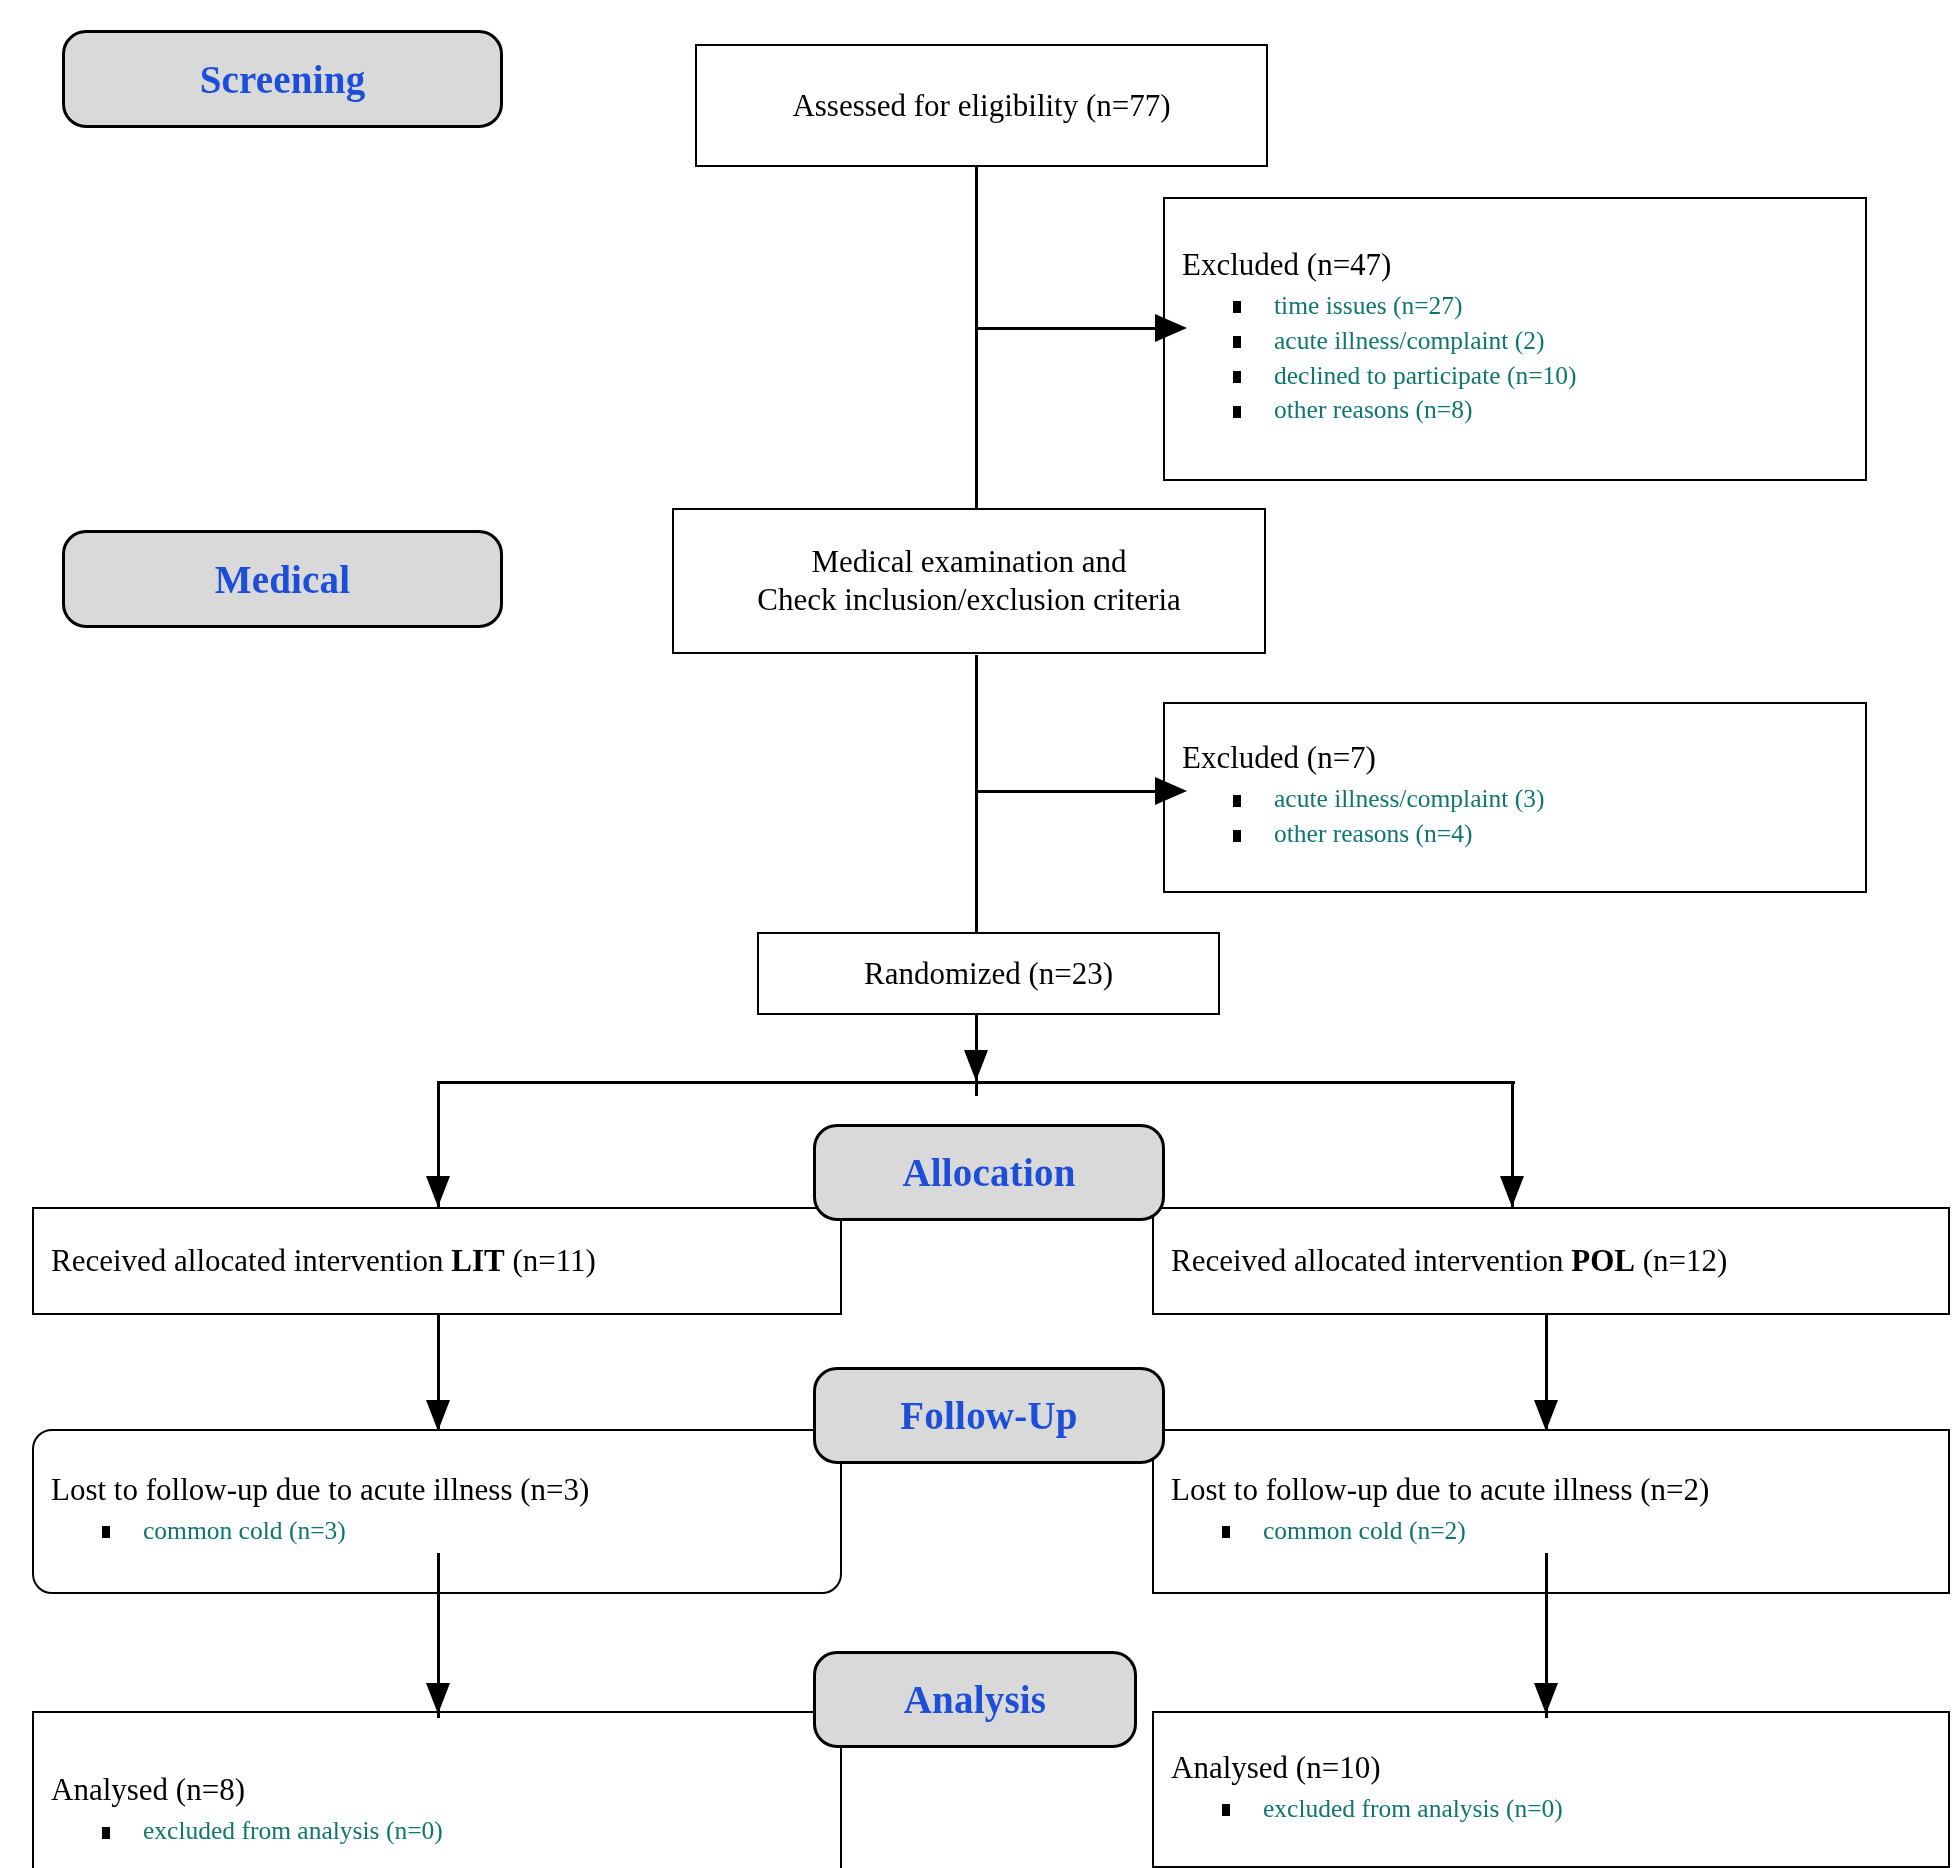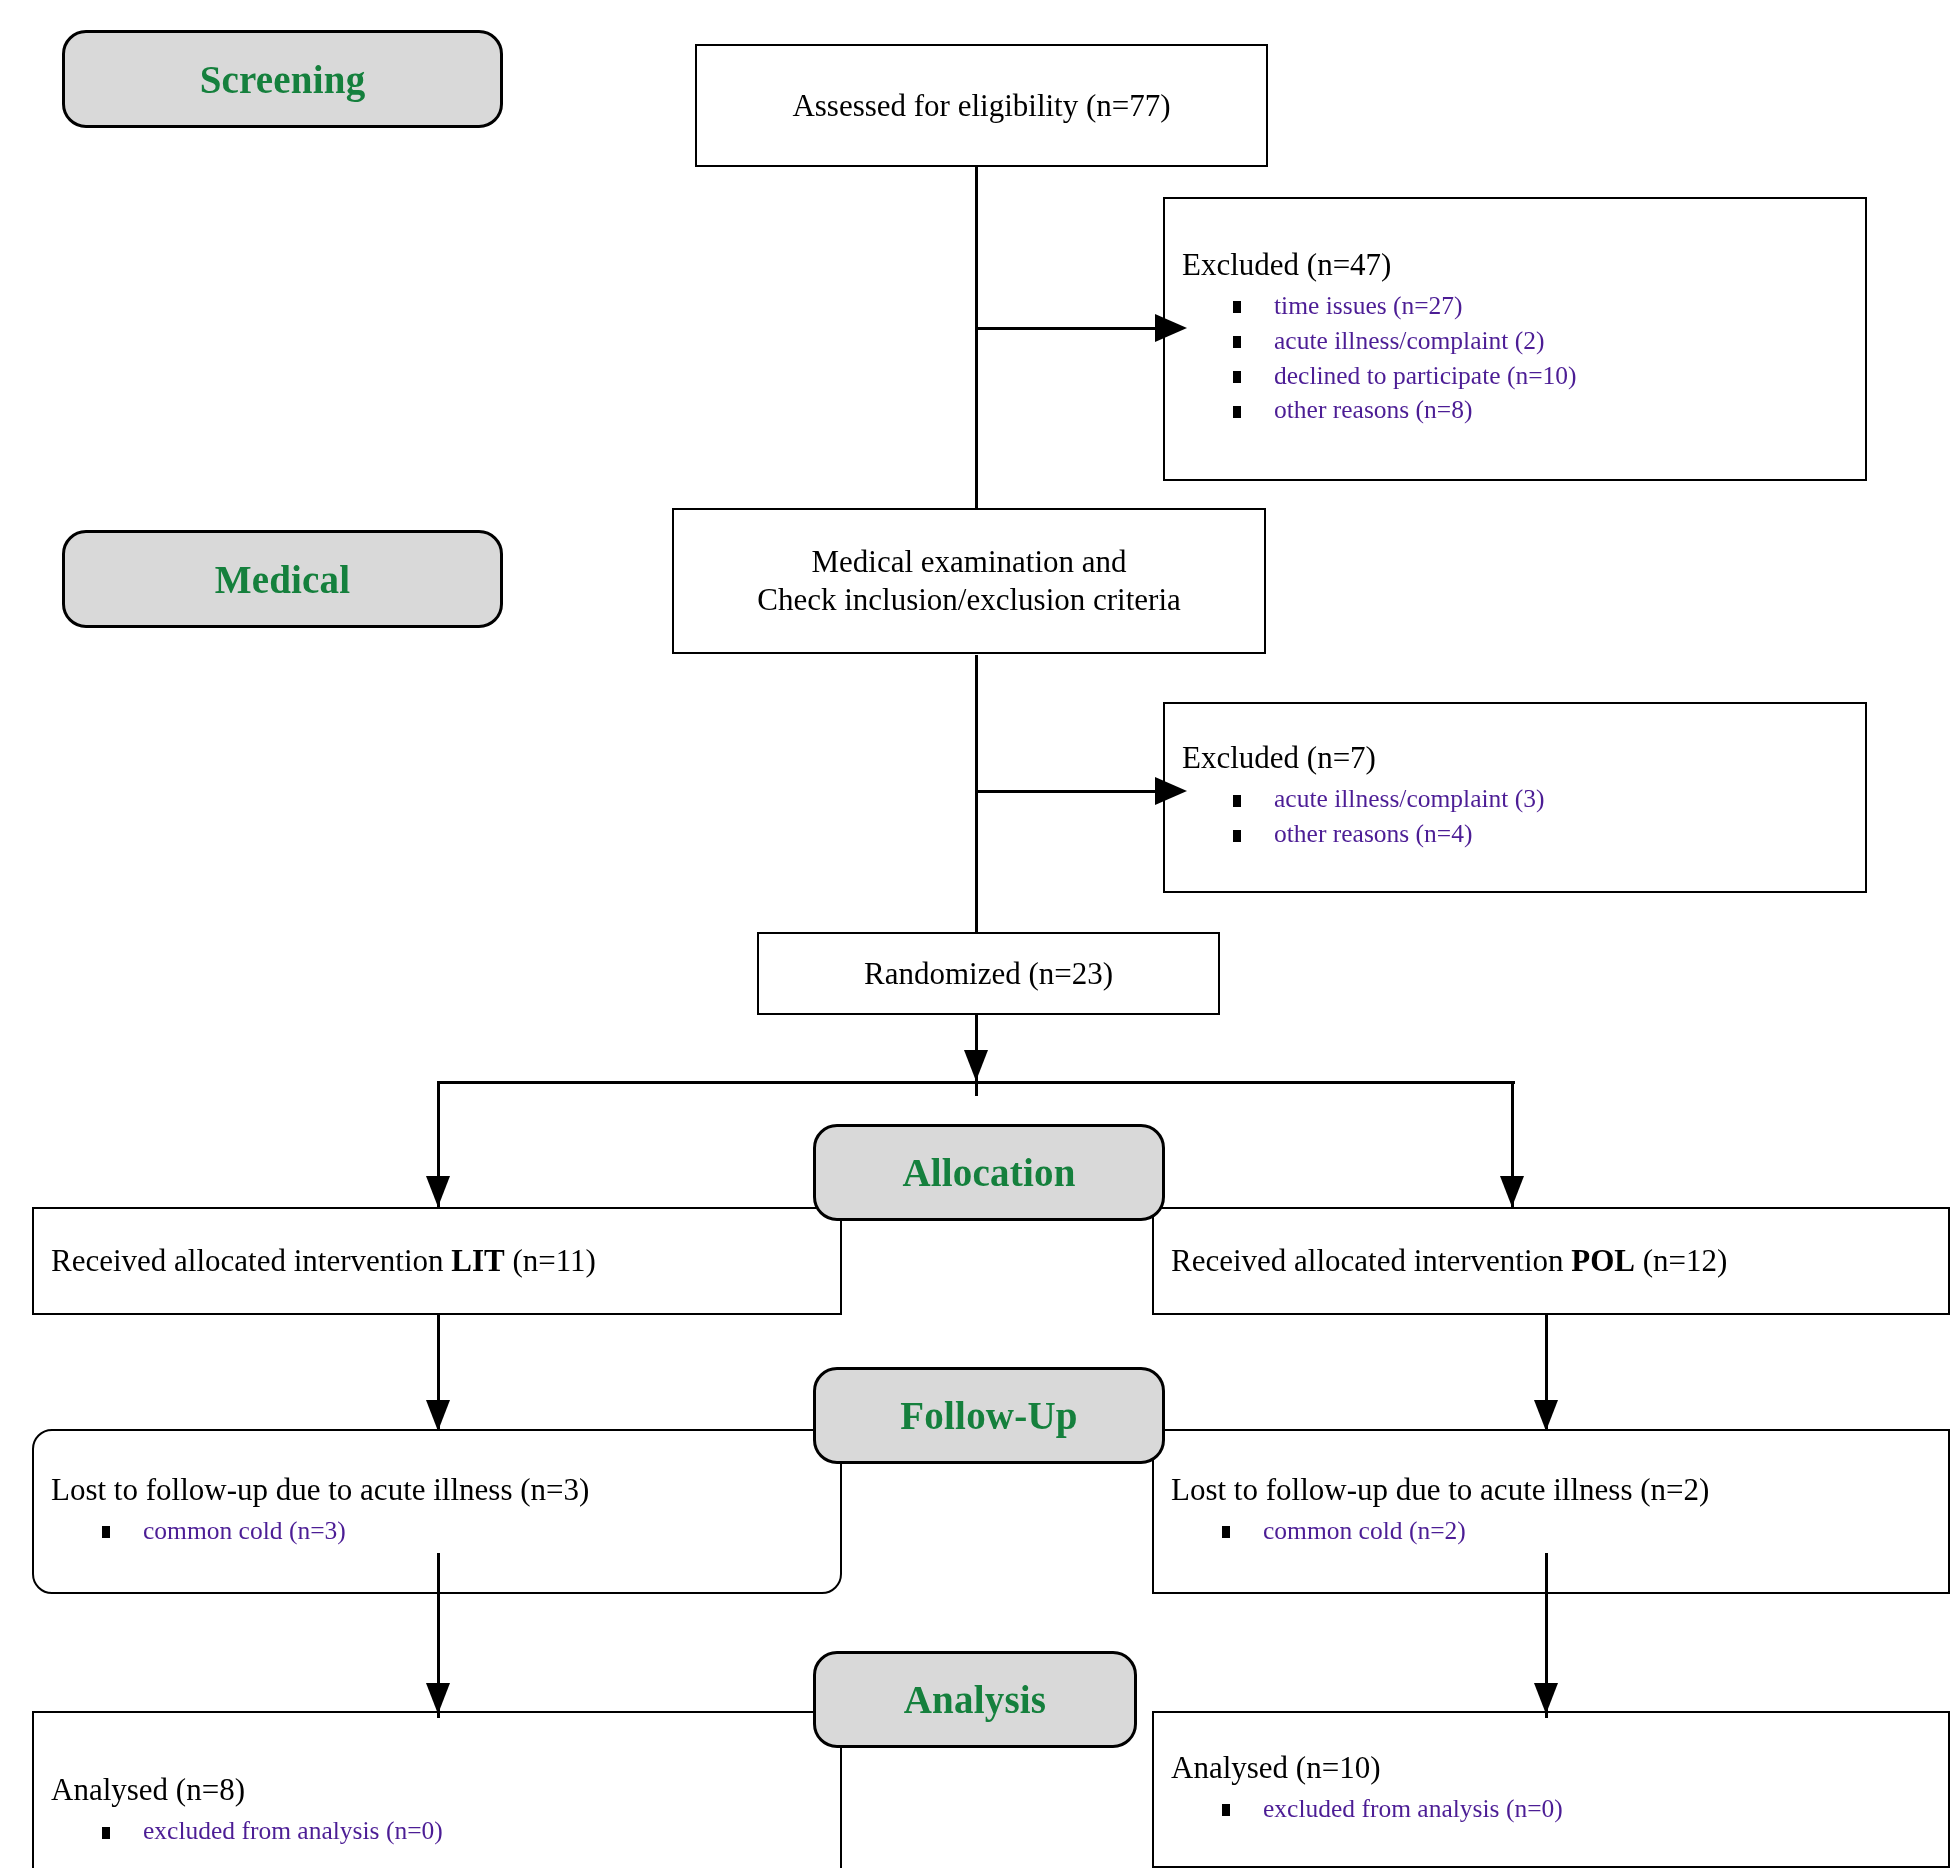--- a/index.html
+++ b/index.html
@@ -39,21 +39,21 @@
     border-radius: 24px;
     display: flex;
     align-items: center;
     justify-content: center;
     z-index: 40;
   }
   .stage-label {
     font-weight: bold;
     font-size: 39px;
     line-height: 1;
-    color: #15803d;
+    color: #1d4ed8;
     letter-spacing: 0.2px;
   }
 
   .txt {
     font-size: 31px;
     line-height: 1.22;
     color: #000000;
     white-space: nowrap;
   }
   .txt.pad { padding-left: 17px; }
@@ -61,21 +61,21 @@
 
   .bullets {
     list-style: none;
     margin: 0;
     padding: 0;
   }
   .bullets li {
     position: relative;
     font-size: 25.5px;
     line-height: 1.0;
-    color: #4c1d95;
+    color: #0f766e;
     padding-left: 109px;
     margin: 9.3px 0;
     white-space: nowrap;
   }
   .bullets li::before {
     content: "";
     position: absolute;
     left: 68px;
     top: 8.5px;
     width: 8px;

